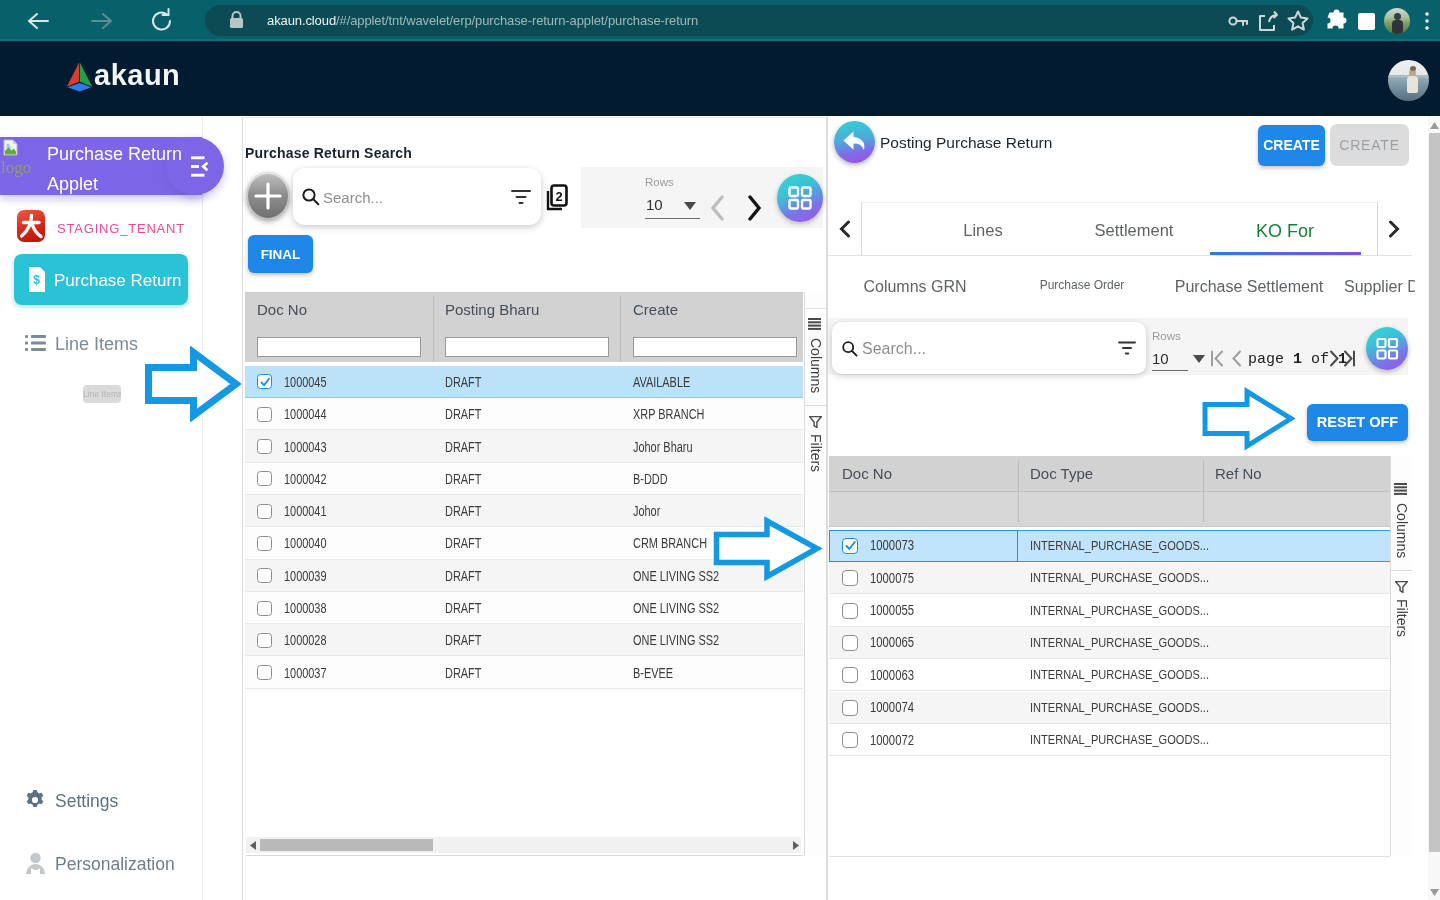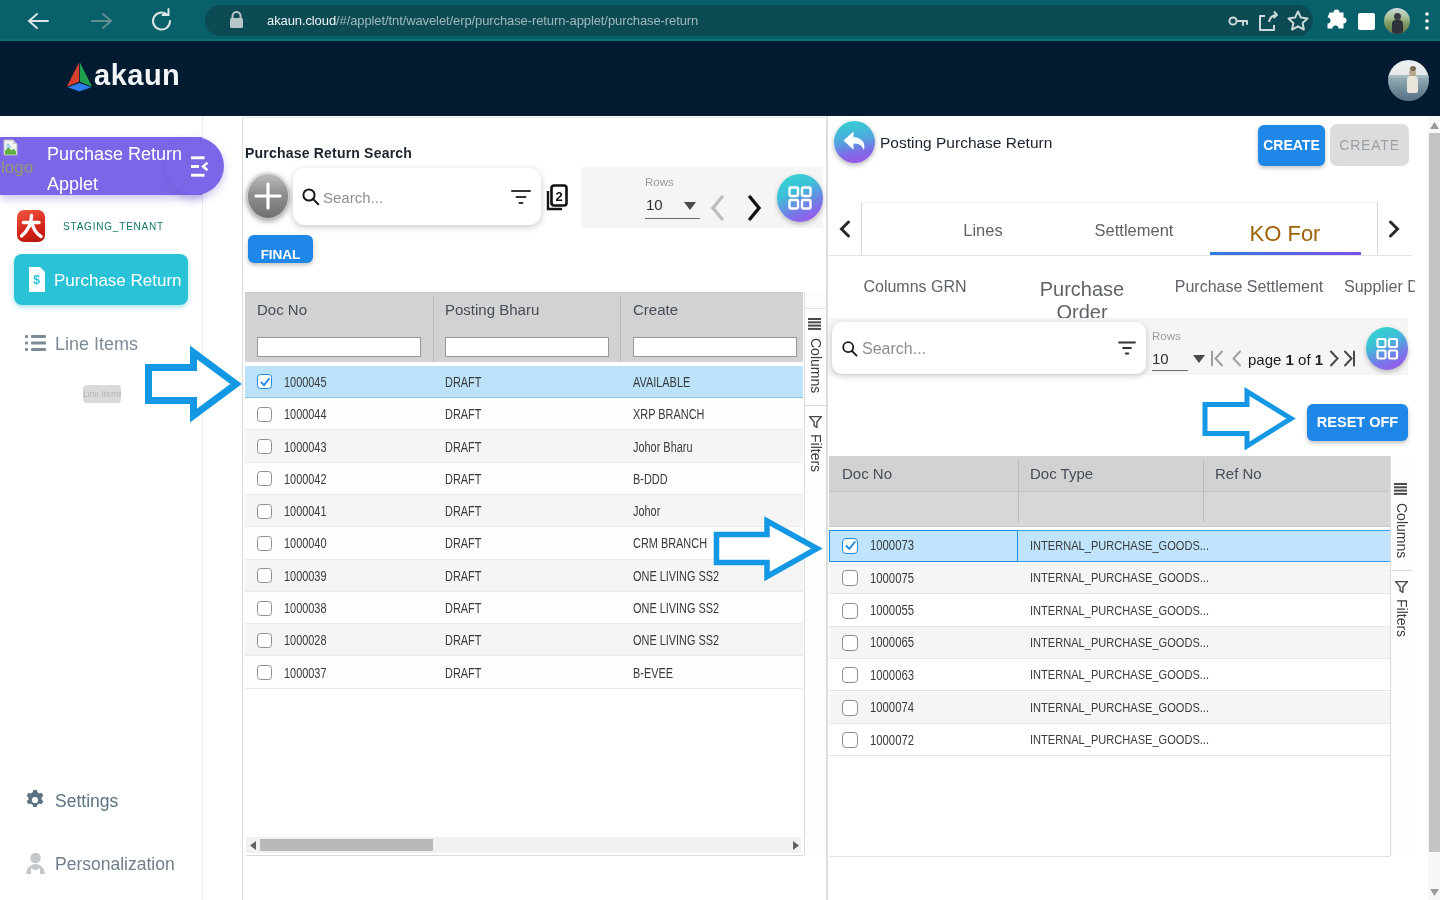--- a/index.html
+++ b/index.html
@@ -104,41 +104,41 @@
 <div class="abs" id="purpleblk"></div>
 <div class="abs" id="purplebump"></div>
 
 <svg class="abs" style="left:3px;top:139px;" width="15" height="17" viewBox="0 0 15 17">
   <path d="M1 1 h9 l4 4 v11 h-13 z" fill="#f2f3f4" stroke="#b9bcbf" stroke-width="1"></path>
   <path d="M10 1 l4 4 h-4 z" fill="#c9ccd0"></path>
   <path d="M2 12 l3.5-4 3 3.5 2-2 2.5 3 v3 h-11 z" fill="#5fae3e"></path>
   <circle cx="5" cy="6" r="1.6" fill="#9ec7e8"></circle>
   <path d="M2 9 l4-3 3 3" fill="#9ec7e8" opacity=".8"></path>
 </svg>
-<div class="abs" style="left:1px;top:158px;font-size:17px;color:#8f9b77;">logo</div>
+<div class="abs" style="left:1px;top:158px;font-size:17px;color:#8f9b77;font-family:Liberation Serif, serif;">logo</div>
 <div class="abs ptext" style="left:47px;top:140px;line-height:29.5px;font-size:18px;">Purchase Return<br>Applet</div>
 
 <svg class="abs" style="left:191px;top:156px;" width="17" height="21" viewBox="0 0 17 21">
   <g stroke="#ffffff" stroke-width="2.9" fill="none">
     <path d="M0 1.8 h13.5"></path>
     <path d="M0 10.5 h8"></path>
     <path d="M0 19.2 h13.5"></path>
     <path d="M16.5 6.8 l-4.4 3.7 4.4 3.7" stroke-width="2.5"></path>
   </g>
 </svg>
 
 <div class="abs" style="left:17px;top:210px;width:28px;height:32px;border-radius:7px;background:linear-gradient(160deg,#ef5a43 0%,#d5281a 55%,#b41208 100%);"></div>
 <svg class="abs" style="left:17px;top:210px;" width="28" height="32" viewBox="0 0 28 32">
   <g stroke="#ffffff" stroke-width="3.4" fill="none" stroke-linecap="round">
     <path d="M6.5 12.5 H22"></path>
     <path d="M14.5 5.5 C14.5 14 11 20.5 4.5 26"></path>
     <path d="M15 12.5 C16 19 19.5 23.5 24 26.5"></path>
   </g>
 </svg>
-<div class="abs" style="left:57px;top:220.5px;font-size:10px;color:#0f766e;letter-spacing:.8px;margin-left:6px;">STAGING_TENANT</div>
+<div class="abs" style="left:57px;top:220.5px;font-size:13px;color:#ec4899;letter-spacing:.8px;">STAGING_TENANT</div>
 
 <div class="abs" style="left:14px;top:254px;width:174px;height:51px;background:#2ac2d6;border-radius:8px;box-shadow:0 2px 5px rgba(42,194,214,.45);"></div>
 <svg class="abs" style="left:28px;top:266px;" width="18" height="27" viewBox="0 0 18 27">
   <path d="M1 1 h11 l5 5 v20 h-16 z" fill="#ffffff"></path>
   <text x="8.5" y="18" font-size="12" font-weight="bold" fill="#2ac2d6" text-anchor="middle" font-family="Liberation Sans">$</text>
 </svg>
 <div class="abs" style="left:54px;top:271px;font-size:17px;color:#ffffff;">Purchase Return</div>
 
 <svg class="abs" style="left:25px;top:334px;" width="21" height="18" viewBox="0 0 21 18">
   <g fill="#7b8b98">
@@ -212,21 +212,21 @@
 <div class="abs" style="left:777px;top:174px;width:46px;height:48px;border-radius:50%;background:linear-gradient(155deg,#30d8cd 0%,#3dc0d8 35%,#7a74e8 70%,#a44fe9 100%);box-shadow:0 2px 5px rgba(0,0,0,.25);"></div>
 <svg class="abs" style="left:777px;top:174px;" width="46" height="48" viewBox="0 0 46 48">
   <g fill="none" stroke="#ffffff" stroke-width="2.4">
     <rect x="12.5" y="13.5" width="8.5" height="8.5" rx="1.2"></rect>
       <rect x="25" y="13.5" width="8.5" height="8.5" rx="1.2"></rect>
     <rect x="12.5" y="26" width="8.5" height="8.5" rx="1.2"></rect>
       <rect x="25" y="26" width="8.5" height="8.5" rx="1.2"></rect>
   </g>
 </svg>
 
-<div class="abs bluebtn" style="left:248px;top:235px;width:65px;height:28px;font-size:13.5px;line-height:40px;">FINAL</div>
+<div class="abs bluebtn" style="left:248px;top:235px;width:65px;height:38px;font-size:13.5px;line-height:40px;">FINAL</div>
 
 <div class="abs thead" style="left:245px;top:292px;width:558px;height:35px;border-top:1px solid #c9c9c9;"></div>
 <div class="abs hcell" style="left:257px;top:301px;">Doc No</div>
 <div class="abs hcell" style="left:445px;top:301px;">Posting Bharu</div>
 <div class="abs hcell" style="left:633px;top:301px;">Create</div>
 <div class="abs thead" style="left:245px;top:327px;width:558px;height:35px;"></div>
 <div class="abs" style="left:433px;top:296px;width:1px;height:66px;background:#bcbcbc;"></div>
 <div class="abs" style="left:620px;top:296px;width:1px;height:66px;background:#bcbcbc;"></div>
 <div class="abs" style="left:257px;top:337px;width:164px;height:20px;background:#fff;border:1px solid #999;"></div>
 <div class="abs" style="left:445px;top:337px;width:164px;height:20px;background:#fff;border:1px solid #999;"></div>
@@ -327,25 +327,25 @@
 <div class="abs" style="left:1377px;top:202px;width:1px;height:53px;background:#d8d8d8;"></div>
 <div class="abs" style="left:828px;top:255px;width:584px;height:1px;background:#e2e2e2;"></div>
 <svg class="abs" style="left:838px;top:220px;" width="13" height="18" viewBox="0 0 13 18">
     <path d="M10.5 2 L3.5 9 l7 7" fill="none" stroke="#2a2a2a" stroke-width="3" stroke-linecap="round"></path>
   </svg>
 <svg class="abs" style="left:1388px;top:220px;" width="13" height="18" viewBox="0 0 13 18">
     <path d="M2.5 2 l7 7 -7 7" fill="none" stroke="#2a2a2a" stroke-width="3" stroke-linecap="round"></path>
   </svg>
 <div class="abs" style="left:943px;top:221px;width:80px;text-align:center;font-size:16.5px;color:#5f6368;">Lines</div>
 <div class="abs" style="left:1074px;top:221px;width:120px;text-align:center;font-size:16.5px;color:#5f6368;">Settlement</div>
-<div class="abs" style="left:1235px;top:221px;width:100px;text-align:center;font-size:22px;color:#a16207;">KO For</div>
+<div class="abs" style="left:1235px;top:221px;width:100px;text-align:center;font-size:18px;color:#15803d;">KO For</div>
 <div class="abs" style="left:1210px;top:251.5px;width:151px;height:3.5px;background:linear-gradient(90deg,#2e7be2,#7b50e8);"></div>
 
 <div class="abs" style="left:855px;top:278px;width:120px;text-align:center;font-size:16px;color:#5f6368;">Columns GRN</div>
-<div class="abs" style="left:1012px;top:278px;width:140px;text-align:center;font-size:20px;color:#5f6368;">Purchase Order</div>
+<div class="abs" style="left:1012px;top:278px;width:140px;text-align:center;font-size:12px;color:#5f6368;">Purchase Order</div>
 <div class="abs" style="left:1164px;top:278px;width:170px;text-align:center;font-size:16px;color:#5f6368;">Purchase Settlement</div>
 <div class="abs" style="left:1344px;top:278px;width:71px;font-size:16px;color:#5f6368;overflow:hidden;white-space:nowrap;">Supplier D</div>
 
 <div class="abs graystrip" style="left:828px;top:318px;width:580px;height:57px;"></div>
 <div class="abs" style="left:832px;top:322px;width:314px;height:52px;background:#ffffff;border-radius:10px;box-shadow:0 2px 6px rgba(0,0,0,.2);"></div>
 <svg class="abs" style="left:841px;top:340px;" width="18" height="18" viewBox="0 0 18 18">
     <circle cx="7.2" cy="7.2" r="5" fill="none" stroke="#1c1c1c" stroke-width="1.8"></circle>
     <path d="M11 11 l4.6 4.6" stroke="#1c1c1c" stroke-width="1.8" stroke-linecap="round"></path>
   </svg>
 <div class="abs" style="left:862px;top:340px;font-size:16px;color:#8e8e8e;">Search...</div>
@@ -364,21 +364,21 @@
   <g stroke="#9e9e9e" stroke-width="2" fill="none" stroke-linecap="round">
     <path d="M2 1.5 v14 M12 1.5 L5.5 8.5 l6.5 7"></path>
     <path d="M30 1.5 L23.5 8.5 l6.5 7"></path>
   </g>
   <g stroke="#4a4a4a" stroke-width="2" fill="none" stroke-linecap="round">
     <path d="M121 1.5 l6.5 7 -6.5 7"></path>
     <path d="M135 1.5 l6.5 7 -6.5 7"></path>
     <path d="M144 1.5 v14"></path>
   </g>
 </svg>
-<div class="abs" style="left:1248px;top:351px;font-size:15px;color:#202124;">page <b>1</b> of <b>1</b></div>
+<div class="abs" style="left:1248px;top:351px;font-size:15px;color:#202124;font-family:Liberation Mono, monospace;">page <b>1</b> of <b>1</b></div>
 <div class="abs" style="left:1366px;top:327px;width:42px;height:43px;border-radius:50%;background:linear-gradient(155deg,#30d8cd 0%,#3dc0d8 35%,#7a74e8 70%,#a44fe9 100%);box-shadow:0 2px 5px rgba(0,0,0,.25);"></div>
 <svg class="abs" style="left:1366px;top:327px;" width="42" height="43" viewBox="0 0 42 43">
   <g fill="none" stroke="#ffffff" stroke-width="2.2">
     <rect x="11.5" y="12" width="8" height="8" rx="1.2"></rect>
       <rect x="23" y="12" width="8" height="8" rx="1.2"></rect>
     <rect x="11.5" y="23.5" width="8" height="8" rx="1.2"></rect>
       <rect x="23" y="23.5" width="8" height="8" rx="1.2"></rect>
   </g>
 </svg>
 

